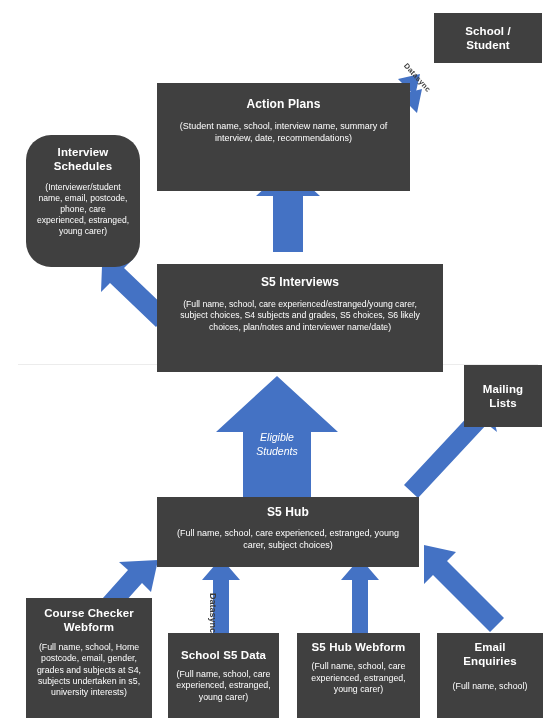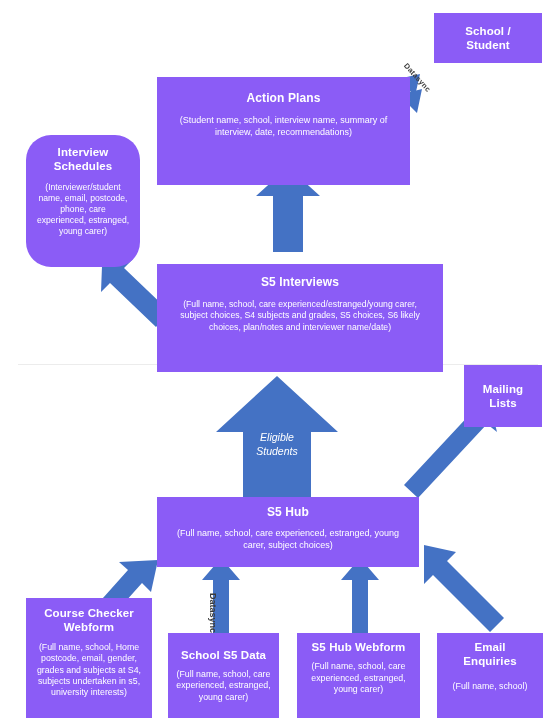--- a/index.html
+++ b/index.html
@@ -12,21 +12,21 @@
   }
   #canvas {
     position: relative;
     width: 556px;
     height: 721px;
     background: #ffffff;
     overflow: hidden;
   }
   .node {
     position: absolute;
-    background: #8b5cf6;
+    background: #404040;
     color: #ffffff;
     box-sizing: border-box;
     display: flex;
     flex-direction: column;
     align-items: center;
     justify-content: center;
     text-align: center;
     z-index: 5;
   }
   .node .title {
@@ -131,21 +131,21 @@
   <div class="arrow-label-dark" style="left:404px; top:56px; width:50px; font-size:7.5px;
               transform: rotate(48deg); transform-origin: 0 0; letter-spacing:.3px;">
     <span>Datasync</span>
   </div>
 
   <div class="node" style="left:434px; top:13px; width:108px; height:50px; padding:4px 6px;">
     <div class="title" style="font-size:11.5px; white-space:pre-line;">School /
 Student</div>
   </div>
 
-  <div class="node" style="left:157px; top:77px; width:253px; height:108px; padding:14px 16px; justify-content:flex-start;">
+  <div class="node" style="left:157px; top:83px; width:253px; height:108px; padding:14px 16px; justify-content:flex-start;">
     <div class="title" style="font-size:12px; white-space:pre-line;">Action Plans</div>
     <div class="detail" style="font-size:9px; margin-top:9px;">(Student name, school, interview name, summary of interview, date, recommendations)</div>
   </div>
 
   <div class="node" style="left:26px; top:135px; width:114px; height:132px; padding:10px 9px; justify-content:flex-start;border-radius:25px;">
     <div class="title" style="font-size:11.5px; white-space:pre-line;">Interview
 Schedules</div>
     <div class="detail" style="font-size:8.6px; margin-top:8px;">(Interviewer/student name, email, postcode, phone, care experienced, estranged, young carer)</div>
   </div>
 

